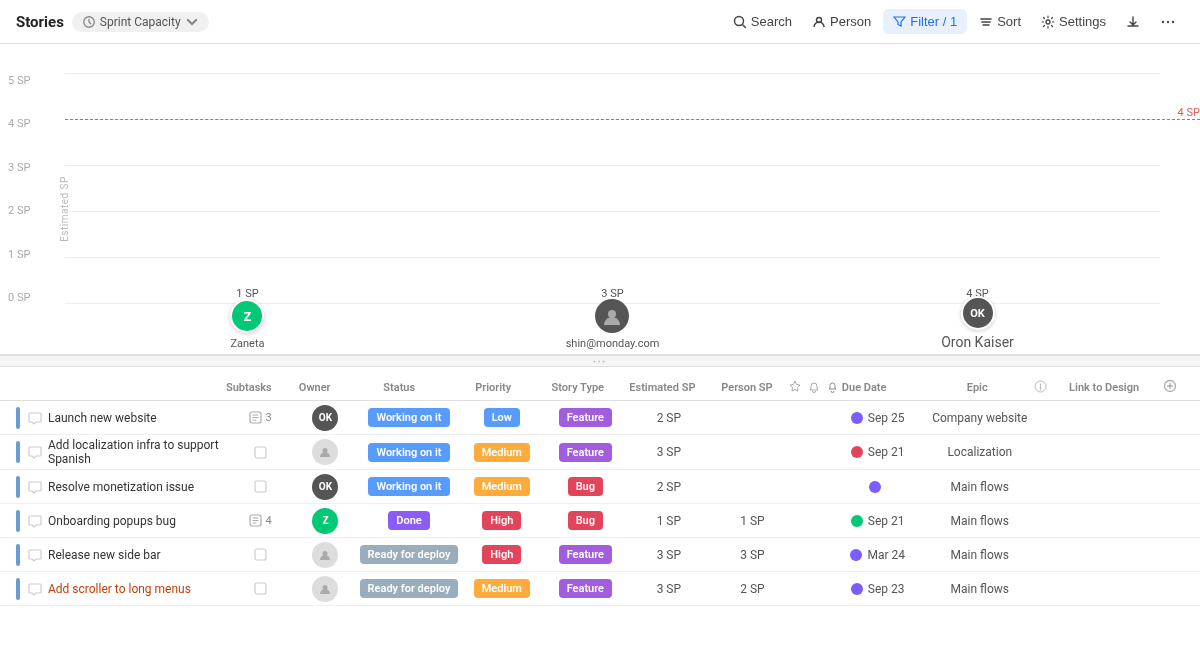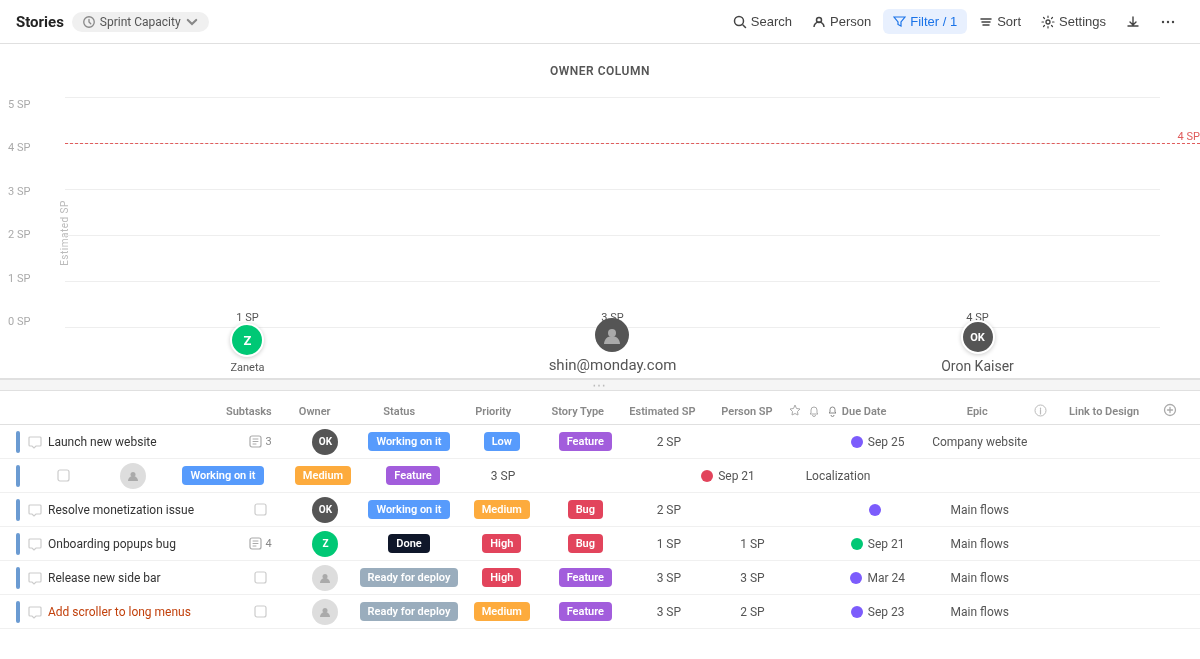--- a/index.html
+++ b/index.html
@@ -39,21 +39,21 @@
     .col-actual-sp { width: 90px; text-align: center; }
     .col-due { width: 100px; text-align: left; }
     .col-epic { width: 120px; text-align: center; }
     .col-link { width: 110px; text-align: center; }
     .col-add { width: 30px; text-align: center; }
     .col-info { width: 20px; }
 
     .table-row { display: flex; align-items: center; padding: 3px 16px; border-bottom: 1px solid #f0f0f0; font-size: 12px; min-height: 34px; }
     .badge { padding: 3px 8px; border-radius: 4px; font-size: 11px; font-weight: 600; color: #fff; text-align: center; display: inline-block; }
     .badge-working { background: #579bfc; }
-    .badge-done { background: #0f172a; color: #fff; }
+    .badge-done { background: #8b5cf6; color: #fff; }
     .badge-ready { background: #9aadbd; }
     .badge-low { background: #579bfc; }
     .badge-medium { background: #fdab3d; }
     .badge-high { background: #e2445c; }
     .badge-feature { background: #a25ddc; }
     .badge-bug { background: #e2445c; }
   </style>
 </head>
 <body>
 
@@ -113,21 +113,20 @@
       <svg width="16" height="16" viewBox="0 0 16 16" fill="none">
           <circle cx="3" cy="8" r="1.2" fill="#444"></circle>
           <circle cx="8" cy="8" r="1.2" fill="#444"></circle>
           <circle cx="13" cy="8" r="1.2" fill="#444"></circle>
         </svg>
     </button>
   </div>
 </div>
 
 <div class="chart-area" style="position:relative;">
-  <div class="chart-title">OWNER COLUMN</div>
   <div style="position:relative; height:290px; padding: 10px 40px 50px 65px;">
 
     <div style="position:absolute; left:8px; top:10px; bottom:50px; display:flex; flex-direction:column-reverse; justify-content:space-between;">
       <span style="font-size:11px;color:#aaa;">0 SP</span>
       <span style="font-size:11px;color:#aaa;">1 SP</span>
       <span style="font-size:11px;color:#aaa;">2 SP</span>
       <span style="font-size:11px;color:#aaa;">3 SP</span>
       <span style="font-size:11px;color:#aaa;">4 SP</span>
       <span style="font-size:11px;color:#aaa;">5 SP</span>
     </div>
@@ -161,21 +160,21 @@
       <div style="display:flex;flex-direction:column;align-items:center;gap:6px;position:relative;width:180px;">
         <span style="font-size:11px;color:#555;position:absolute;bottom:calc(60% + 4px);width:100%;text-align:center;">3 SP</span>
         <div style="width:100%;height:60%;background:#6b9bd2;border-radius:2px 2px 0 0;position:absolute;bottom:0;"></div>
         <div style="position:absolute;bottom:calc(-46px);display:flex;flex-direction:column;align-items:center;gap:4px;">
           <div style="width:34px;height:34px;border-radius:50%;background:#555;display:flex;align-items:center;justify-content:center;">
             <svg width="22" height="22" viewBox="0 0 22 22" fill="none">
                 <circle cx="11" cy="9" r="4" fill="#aaa"></circle>
                 <path d="M3 20c0-4.42 3.58-8 8-8s8 3.58 8 8" fill="#aaa"></path>
               </svg>
           </div>
-          <span style="font-size:15px;color:#555;">shin@monday.com</span>
+          <span style="font-size:11px;color:#555;">shin@monday.com</span>
         </div>
       </div>
 
       <div style="display:flex;flex-direction:column;align-items:center;gap:6px;position:relative;width:180px;">
         <span style="font-size:11px;color:#555;position:absolute;bottom:calc(80% + 4px);width:100%;text-align:center;">4 SP</span>
         <div style="width:100%;height:80%;background:#6b9bd2;border-radius:2px 2px 0 0;position:absolute;bottom:0;"></div>
         <div style="position:absolute;bottom:calc(-46px);display:flex;flex-direction:column;align-items:center;gap:4px;">
           <div style="width:34px;height:34px;border-radius:50%;background:#555;display:flex;align-items:center;justify-content:center;font-weight:700;font-size:11px;color:#fff;border:2px solid #fff;box-shadow:0 1px 4px rgba(0,0,0,0.2);">OK</div>
           <span style="font-size:14px;color:#555;">Oron Kaiser</span>
         </div>
@@ -264,20 +263,26 @@
           <div style="width:12px;height:12px;border-radius:50%;background:#7c5cfc;display:inline-block;"></div>
           <span style="font-size:12px;color:#555;">Sep 25</span>
         </div>
     <div class="col-epic" style="text-align:center;font-size:12px;color:#555;">Company website</div>
     <div class="col-info"></div>
     <div class="col-link"></div>
     <div class="col-add"></div>
   </div>
       <div class="table-row">
     <div style="width:4px;height:22px;background:#6b9bd2;border-radius:2px;margin-right:8px;flex-shrink:0;"></div>
+    <div class="col-name" style="display:flex;align-items:center;gap:6px;">
+      <svg width="14" height="14" viewBox="0 0 14 14" fill="none" style="flex-shrink:0;cursor:pointer;">
+            <path d="M12 2H2a1 1 0 00-1 1v7a1 1 0 001 1h2l2 2 2-2h4a1 1 0 001-1V3a1 1 0 00-1-1z" stroke="#ccc" stroke-width="1.2" fill="none"></path>
+          </svg>
+      <span style="font-size:12px;color:#333;">Add localization infra to support Spanish</span>
+    </div>
     <div class="col-subtasks">
           <div style="display:flex;align-items:center;gap:3px;justify-content:center;">
             <svg width="13" height="13" viewBox="0 0 13 13" fill="none">
               <rect x="1" y="1" width="11" height="11" rx="2" stroke="#ccc" stroke-width="1.2"></rect>
             </svg>
           </div>
         </div>
     <div class="col-owner" style="display:flex;justify-content:center;">
           <div style="width:26px;height:26px;border-radius:50%;background:#ddd;display:flex;align-items:center;justify-content:center;">
             <svg width="14" height="14" viewBox="0 0 14 14" fill="none">

